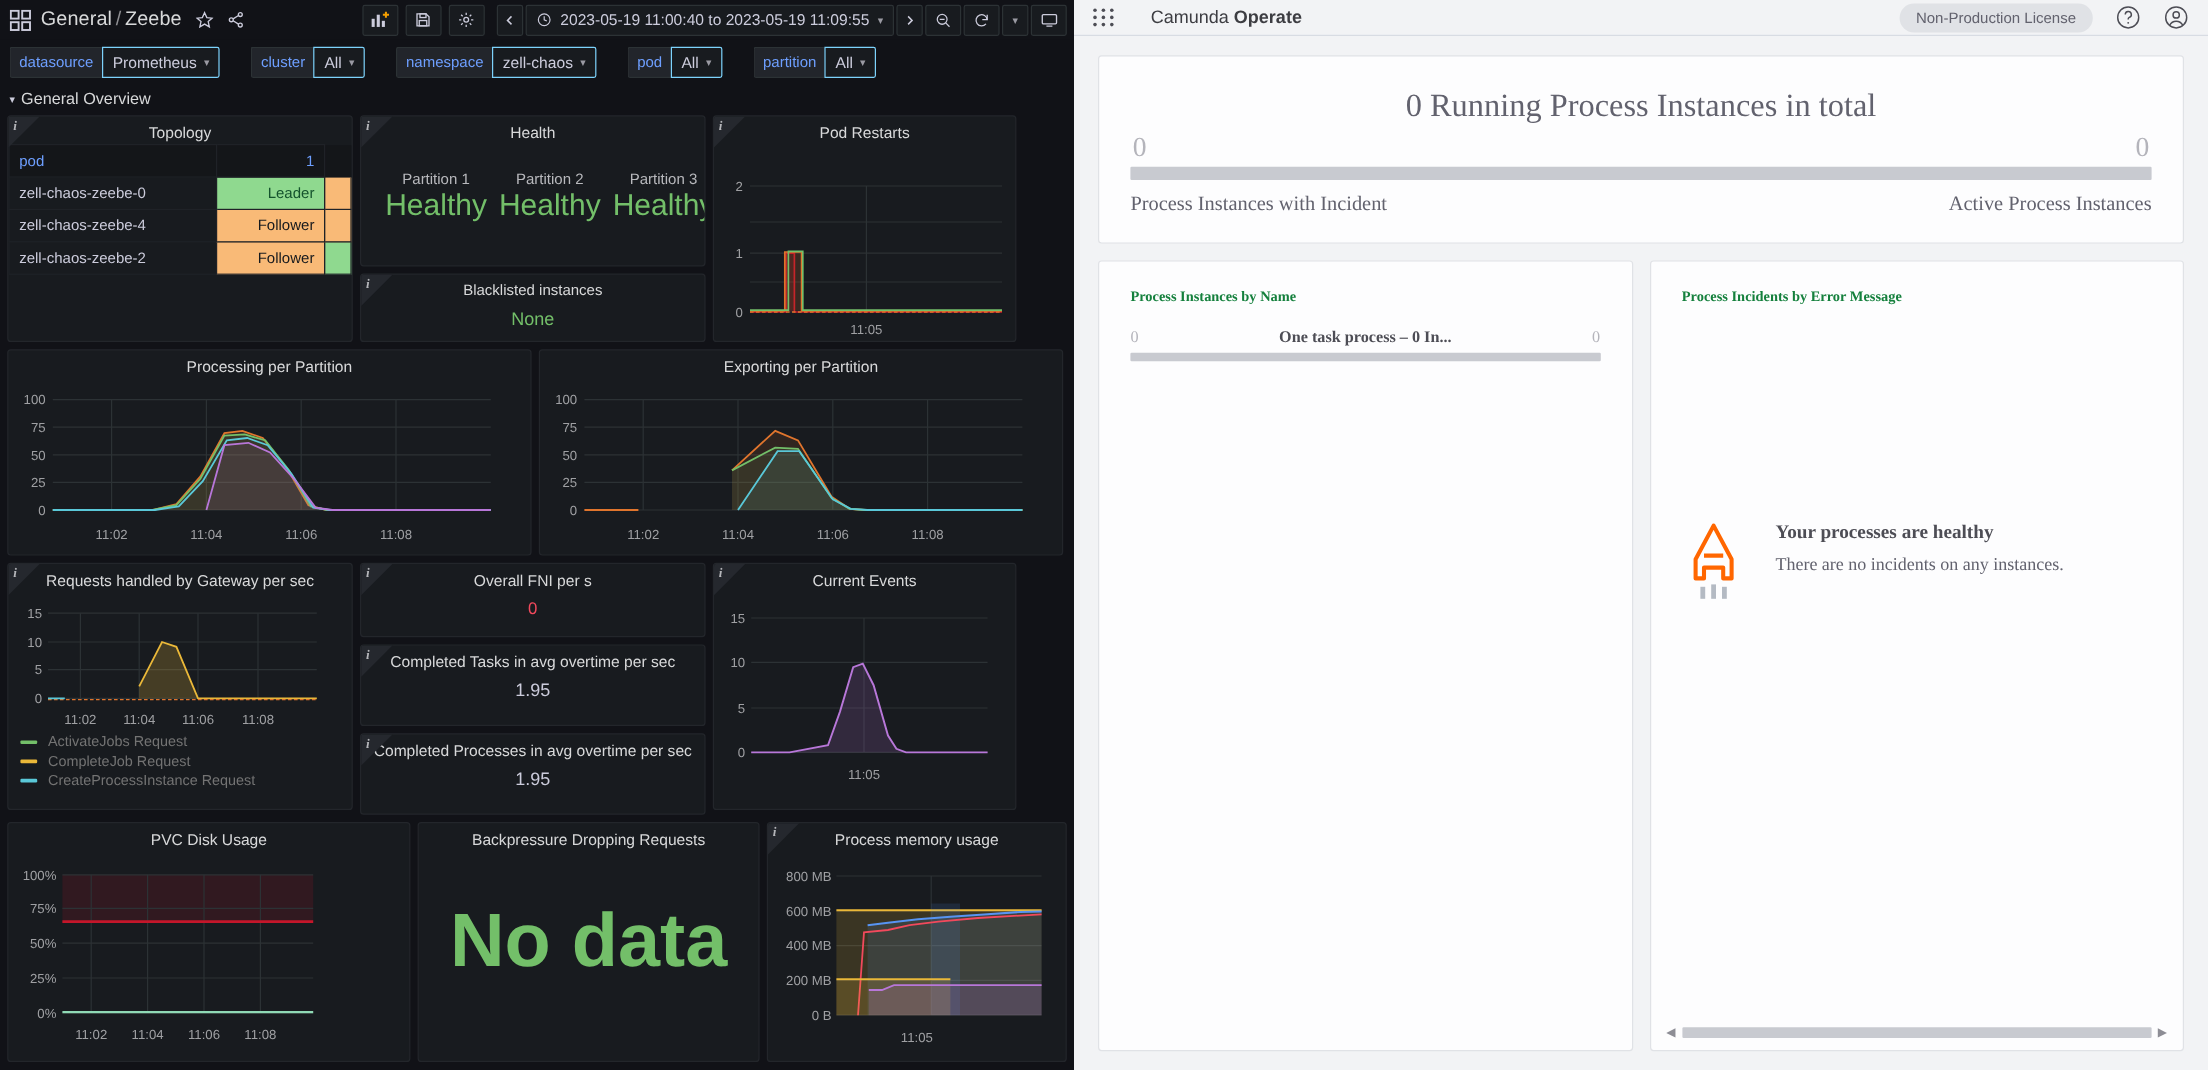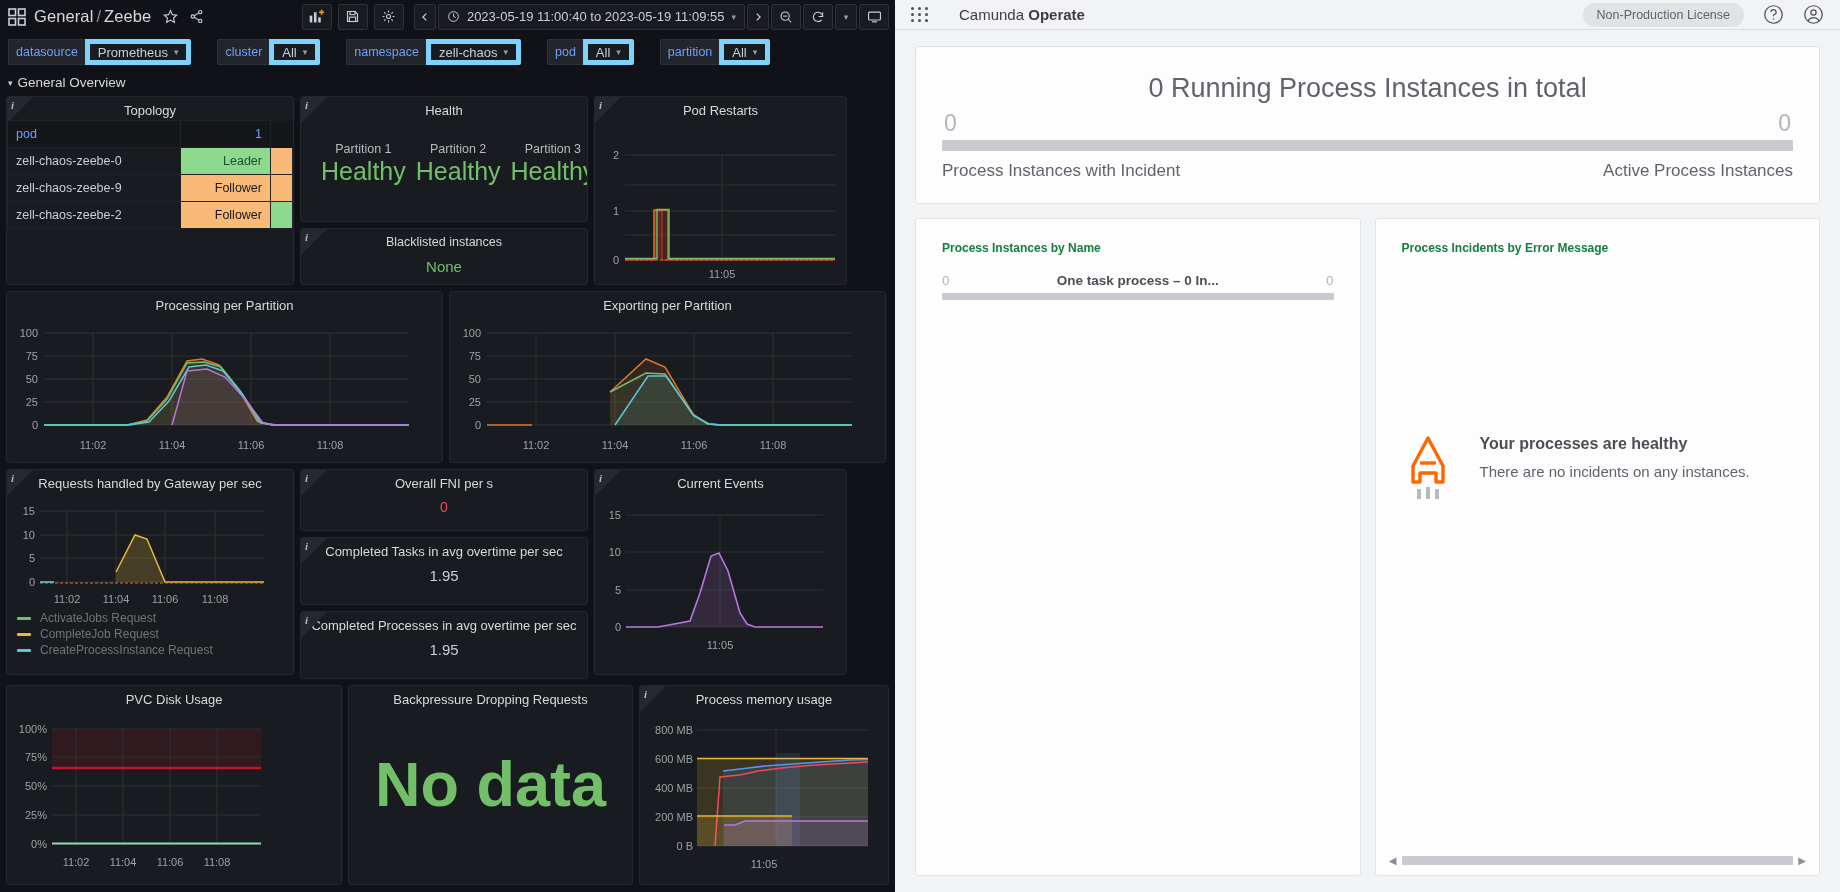--- a/index.html
+++ b/index.html
@@ -45,21 +45,21 @@
   .gf-varbar {
     display: flex; align-items: flex-start; gap: 12px; padding: 6px 8px 8px 8px; flex-wrap: nowrap;
   }
   .gf-var { display: flex; align-items: center; margin-right: 14px; }
   .gf-var-label {
     background: #22252b; border: 1px solid #2c3235; border-right: none;
     border-radius: 2px 0 0 2px; color: #6e9fff; font-size: 12.5px;
     padding: 4px 7px; height: 26px; display: flex; align-items: center; white-space: nowrap;
   }
   .gf-var-value {
-    background: #181b1f; border: 5px solid #7dd3fc; border-radius: 0 2px 2px 0;
+    background: #181b1f; border: 1px solid #7dd3fc; border-radius: 0 2px 2px 0;
     color: #ccccdc; font-size: 13px; padding: 4px 8px; height: 26px;
     display: flex; align-items: center; gap: 6px; white-space: nowrap;
   }
   .caret { font-size: 9px; color: #9a9aa3; }
 
   .gf-rowheader {
     display: flex; align-items: center; gap: 5px;
     font-size: 13.5px; color: #d8d9da; padding: 2px 0 6px 8px; font-weight: 500;
   }
   .gf-rowheader .tri { font-size: 9px; color: #ccccdc; }
@@ -133,21 +133,21 @@
   .op-brand b { font-weight: 700; }
   .op-header-spacer { flex: 1 1 auto; }
   .op-license {
     background: #e0e2e6; color: #62626e; border-radius: 13px;
     font-size: 12.5px; padding: 5px 14px; white-space: nowrap;
   }
   .op-icon-btn {
     width: 22px; height: 22px; margin-left: 18px; color: #4d4d55;
     display: flex; align-items: center; justify-content: center;
   }
-  .op-body { padding: 16px 20px 0 20px; display: flex; flex-direction: column; gap: 14px; flex: 1 1 auto; min-height: 0; }
+  .op-body { padding: 16px 20px 0 20px; display: flex; flex-direction: column; gap: 14px; flex: 1 1 auto; min-height: 0; font-family: Liberation Serif, serif; }
   .op-card { background: #fdfdfe; border: 1px solid #e0e2e6; border-radius: 3px; }
   .op-summary { padding: 26px 26px 22px 26px; }
   .op-summary-title {
     text-align: center; font-size: 27px; color: #62626e; font-weight: 400; margin-bottom: 6px;
   }
   .op-bar-numbers { display: flex; justify-content: space-between; font-size: 23px; color: #b4b4bb; padding: 0 2px 3px 2px; }
   .op-bar { height: 11px; background: #c8cad0; border-radius: 1px; }
   .op-bar-labels { display: flex; justify-content: space-between; font-size: 17px; color: #62626e; padding-top: 10px; }
   .op-panels { display: flex; gap: 14px; flex: 1 1 auto; min-height: 0; padding-bottom: 16px; }
   .op-panel { flex: 1 1 50%; display: flex; flex-direction: column; position: relative; }
@@ -320,21 +320,21 @@
               <td>pod</td>
               <td class="num">1</td>
               <td class="cell-blank"></td>
             </tr>
             <tr>
               <td class="topo-name">zell-chaos-zeebe-0</td>
               <td class="cell-leader">Leader</td>
               <td class="cell-mini-f"></td>
             </tr>
             <tr>
-              <td class="topo-name">zell-chaos-zeebe-9</td>
+              <td class="topo-name">zell-chaos-zeebe-4</td>
               <td class="cell-follower">Follower</td>
               <td class="cell-mini-f"></td>
             </tr>
             <tr>
               <td class="topo-name">zell-chaos-zeebe-2</td>
               <td class="cell-follower">Follower</td>
               <td class="cell-mini-l"></td>
             </tr>
           </tbody>
             </table>

